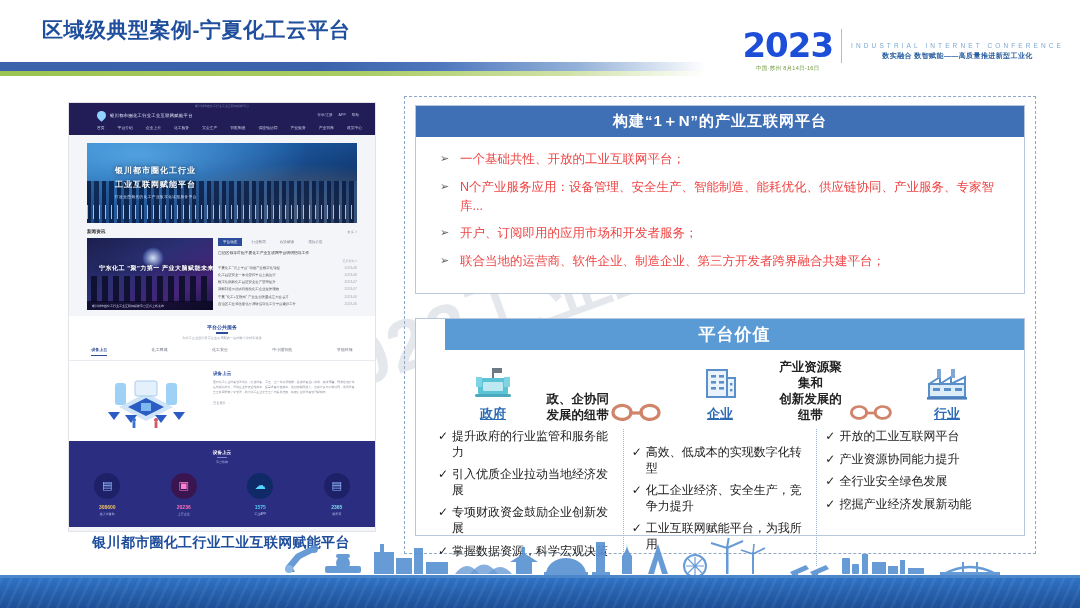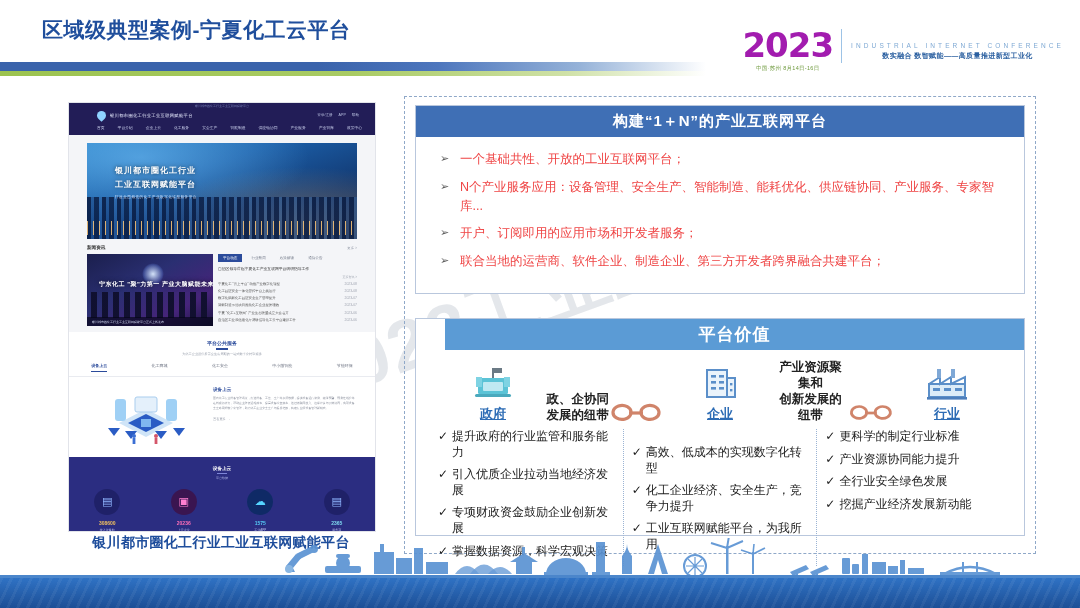--- a/index.html
+++ b/index.html
@@ -22,21 +22,21 @@
   #header-divider-green{
     position:absolute;left:0;top:71px;width:706px;height:5px;
     background:linear-gradient(to right,#9cc34f 0%,#a9cb63 50%,#cfe1a6 80%,rgba(230,240,213,0) 100%);
   }
 
   
   #conference-logo{
     position:absolute;right:16px;top:28px;display:flex;align-items:center;
   }
   #logo-year{
-    font-size:34px;font-weight:bold;color:#a21caf;line-height:1;
+    font-size:34px;font-weight:bold;color:#1d4ed8;line-height:1;
     letter-spacing:-1px;font-family:"DejaVu Sans",sans-serif;
   }
   #logo-year-col{display:flex;flex-direction:column;align-items:center;padding-right:8px;}
   #logo-date{font-size:5.5px;color:#6f9a3e;letter-spacing:.3px;margin-top:3px;white-space:nowrap;}
   #logo-sep{width:1px;height:34px;background:#9dc3e6;margin:0 9px 8px 0;}
   #logo-right{display:flex;flex-direction:column;align-items:center;}
   #logo-cn{font-size:20px;font-weight:bold;color:#1f5fa9;letter-spacing:6px;line-height:1.05;white-space:nowrap;}
   #logo-en{font-size:6.5px;color:#7fa9d4;letter-spacing:3.1px;margin-top:2px;white-space:nowrap;}
   #logo-tag{font-size:7px;color:#2a5fa0;font-weight:bold;letter-spacing:.4px;margin-top:2px;white-space:nowrap;}
 
@@ -57,21 +57,21 @@
   .ss-brandrow{position:absolute;left:28px;top:8px;display:flex;align-items:center;}
   .ss-logo-dot{width:9px;height:9px;border-radius:50% 50% 50% 0;background:#8fd3ff;transform:rotate(-45deg);}
   .ss-brand{font-size:4.3px;color:#e8ecff;margin-left:4px;letter-spacing:.3px;}
   .ss-toprow{position:absolute;right:16px;top:10px;display:flex;gap:6px;}
   .ss-toprow span{font-size:3.6px;color:#b9c0e0;}
   .ss-nav{position:absolute;left:28px;top:22px;display:flex;gap:13px;}
   .ss-nav span{font-size:3.8px;color:#ccd2ee;}
   .ss-preheader{position:absolute;left:50%;top:1px;transform:translateX(-50%);font-size:3px;color:#6f77ad;}
 
   .ss-hero{
-    margin:8px 18px 0 18px;height:96px;position:relative;overflow:hidden;
+    margin:8px 18px 0 18px;height:80px;position:relative;overflow:hidden;
     background:linear-gradient(160deg,#2b7fc4 0%,#1c5fa8 35%,#123a74 70%,#0d2550 100%);
   }
   .ss-hero-sky{position:absolute;inset:0;background:
      radial-gradient(ellipse at 20% 15%,rgba(120,200,255,.55),transparent 55%),
      radial-gradient(ellipse at 80% 85%,rgba(255,180,90,.35),transparent 50%);}
   .ss-hero-city{position:absolute;left:0;right:0;bottom:0;height:42px;
      background:repeating-linear-gradient(to right,
        rgba(10,30,70,.9) 0 4px, rgba(30,70,130,.55) 4px 7px,
        rgba(10,30,70,.85) 7px 12px, rgba(45,95,160,.5) 12px 15px);}
   .ss-hero-lights{position:absolute;left:0;right:0;bottom:4px;height:14px;
@@ -477,21 +477,21 @@
       </div>
       <div class="vc-item">
         <span class="vc-check">✓</span>
         <span>工业互联网赋能平台，为我所用</span>
       </div>
     </div>
 
     <div class="vc">
       <div class="vc-item">
         <span class="vc-check">✓</span>
-        <span>更科学的制定行业标准</span>
+        <span>开放的工业互联网平台</span>
       </div>
       <div class="vc-item">
         <span class="vc-check">✓</span>
         <span>产业资源协同能力提升</span>
       </div>
       <div class="vc-item">
         <span class="vc-check">✓</span>
         <span>全行业安全绿色发展</span>
       </div>
       <div class="vc-item">

